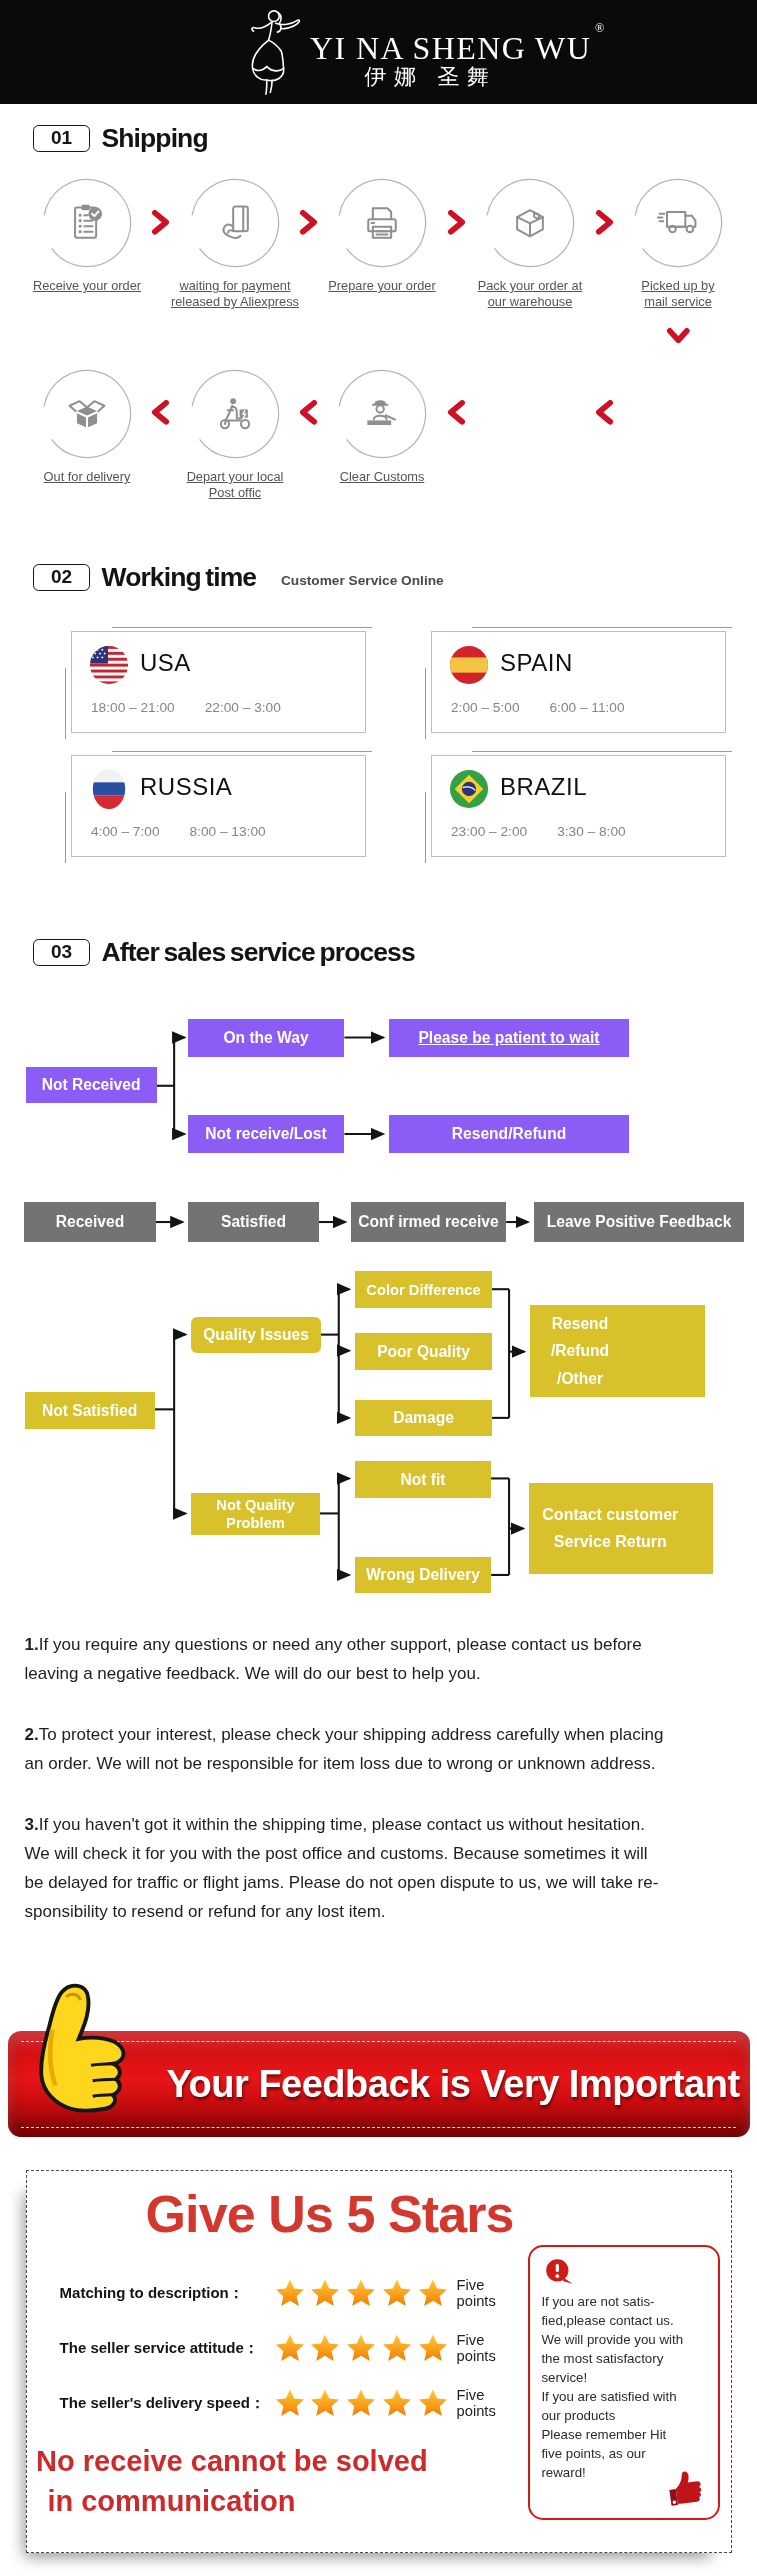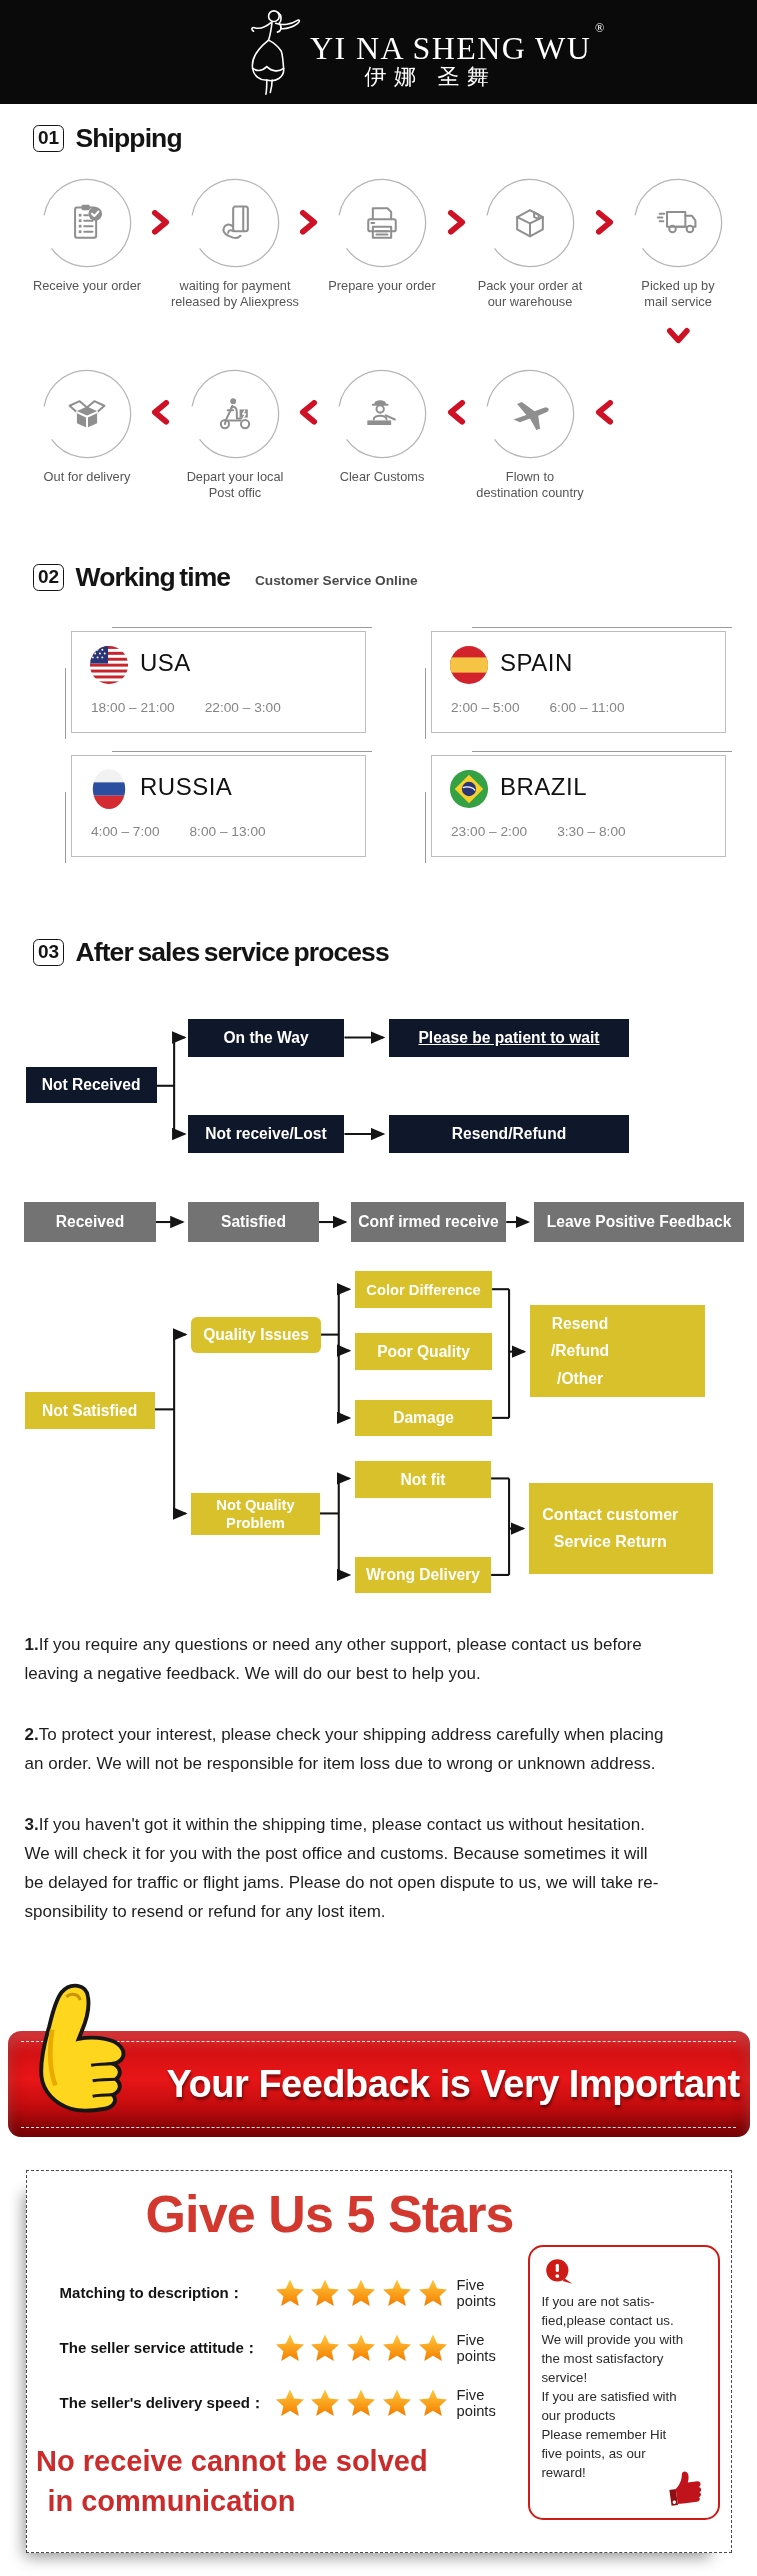--- a/index.html
+++ b/index.html
@@ -10,49 +10,49 @@
   .hdr{position:absolute;left:0;top:0;width:757px;height:104px;background:#0a0a0a;}
   .hdr-logo{position:absolute;left:242px;top:5.7px;}
   .brand{position:absolute;left:310px;top:21px;color:#fff;font-family:"Liberation Serif",serif;
          font-size:32px;letter-spacing:1.4px;white-space:nowrap;}
   .brand sup{font-size:12.3px;vertical-align:26.5px;margin-left:3.8px;}
   .brand-cn{position:absolute;left:312px;top:62px;width:237px;text-align:center;color:#fff;
             font-size:22px;letter-spacing:7.6px;white-space:nowrap;}
 
   
   .sec-title{position:absolute;display:flex;align-items:center;gap:11.4px;}
-  .sec-num{border:1.9px solid #141414;border-radius:5.7px;padding:0 4px;font-size:19px;
+  .sec-num{border:1.9px solid #141414;border-radius:5.7px;padding:0 17px;font-size:19px;
            font-weight:700;line-height:24.6px;color:#141414;}
   .sec-text{font-size:26.5px;font-weight:700;letter-spacing:-0.9px;word-spacing:-1.9px;color:#141414;}
   .sec-sub{font-size:13.7px;font-weight:700;color:#4a4a4a;margin-left:13.3px;margin-top:5.7px;}
 
   
   .ship-item{position:absolute;width:142px;text-align:center;}
   .ring-wrap{position:relative;width:90px;height:90px;margin:0 auto;}
   .ring{position:absolute;left:0;top:0;}
   .ic{position:absolute;left:23px;top:23px;stroke:#8f8f8f;stroke-width:2.2;fill:none;
       stroke-linecap:round;stroke-linejoin:round;}
-  .ship-label{font-size:12.8px;color:#555;line-height:16px;white-space:pre-line;margin-top:10.4px;}
+  .ship-label{font-size:12.8px;color:#555;line-height:16px;white-space:pre-line;margin-top:10.4px;text-decoration:underline;}
   .chev{position:absolute;}
 
   
   .wt-card{position:absolute;width:293px;height:100px;border:0.9px solid #bdbdbd;background:#fff;}
   .wt-card::before{content:"";position:absolute;top:-4.7px;left:40px;right:-6.6px;border-top:1.4px solid #9a9a9a;}
   .wt-card::after{content:"";position:absolute;left:-6.6px;top:36px;bottom:-6.6px;border-left:1.4px solid #9a9a9a;}
   .wt-flag{position:absolute;left:17px;top:11.4px;width:40px;height:44px;}
   .wt-name{position:absolute;left:68px;top:17px;font-size:24px;color:#111;letter-spacing:0.5px;}
   .wt-times{position:absolute;left:19px;top:68px;font-size:13.7px;color:#858585;}
   .wt-times span{margin-right:30px;}
 
   
   .flow{position:absolute;left:0;top:994px;width:757px;height:615px;}
   .flow svg.wires{position:absolute;left:0;top:0;pointer-events:none;}
   .fb{position:absolute;color:#fff;font-weight:700;font-size:15.6px;display:flex;
       align-items:center;justify-content:center;text-align:center;white-space:pre-line;z-index:1;}
-  .fb.red{background:#0f172a;}
+  .fb.red{background:#8b5cf6;}
   .fb.orange{background:#737373;}
   .fb.yellow{background:#d8c12a;}
   .fb.left{justify-content:flex-start;text-align:center;padding-left:21px;line-height:27.5px;box-sizing:border-box;}
   .fb.small{font-size:14.7px;line-height:18px;}
   .fb.cr{padding-left:13.3px;line-height:26.5px;font-size:16px;}
 
   
   .notes{position:absolute;left:24.6px;top:1630px;width:731px;font-size:17px;color:#1e1e1e;}
   .notes p{white-space:normal;line-height:29px;margin:0 0 32px;}
   .pre{white-space:pre-line;}
@@ -289,32 +289,20 @@
         <path d="M28 25.5 L38 30"></path>
         <rect x="8" y="31" width="26" height="5" fill="#8f8f8f" stroke="none"></rect>
       </svg>
       </div>
     <div class="ship-label">Clear Customs</div>
   </div>
   <svg class="chev" style="left:447px;top:400px;" width="19" height="24.6" viewBox="0 0 20 26">
       <polyline points="16,3 4,13 16,23" stroke="#cf1125" stroke-width="6" fill="none" stroke-linecap="round" stroke-linejoin="round"></polyline>
     </svg>
 
-  <div class="ship-item" style="left:459px;top:369px;">
-    <div class="ring-wrap">
-        <svg class="ring" width="90" height="90" viewBox="0 0 95 95">
-          <circle cx="47.5" cy="47.5" r="46" fill="none" stroke="#b5b5b5" stroke-width="1.3" stroke-dasharray="252 37" transform="rotate(190 47.5 47.5)"></circle>
-        </svg>
-      <svg class="ic" viewBox="0 0 48 48" width="44" height="44">
-        <path d="M6 30 L20 25 L10 13 L15 11 L29 21 L40 17 C44 16 46 19 43 21.5 L33 26 L35 40 L31 41.5 L24 29 L13 33 Z" fill="#8f8f8f" stroke="none"></path>
-      </svg>
-      </div>
-    <div class="ship-label">Flown to
-destination country</div>
-  </div>
   <svg class="chev" style="left:595px;top:400px;" width="19" height="24.6" viewBox="0 0 20 26">
       <polyline points="16,3 4,13 16,23" stroke="#cf1125" stroke-width="6" fill="none" stroke-linecap="round" stroke-linejoin="round"></polyline>
     </svg>
 
 
   <div class="sec-title" style="left:33px;top:562px;">
     <span class="sec-num">02</span>
     <span class="sec-text">Working time</span>
     <span class="sec-sub">Customer Service Online</span>
   </div>

